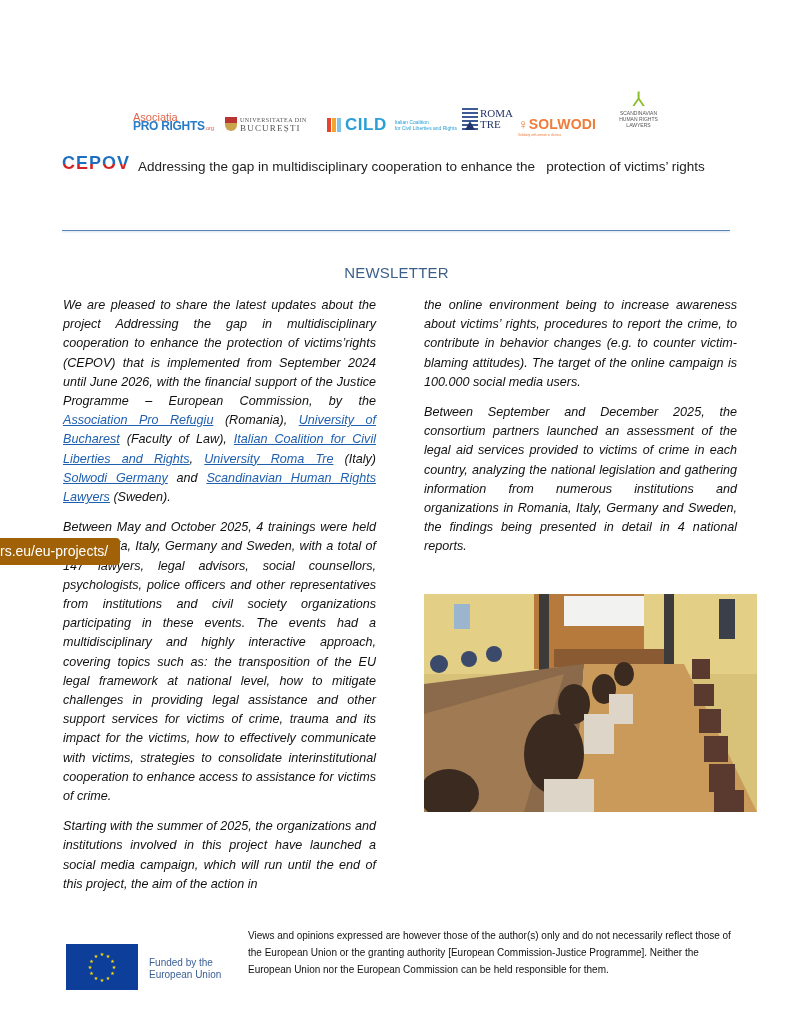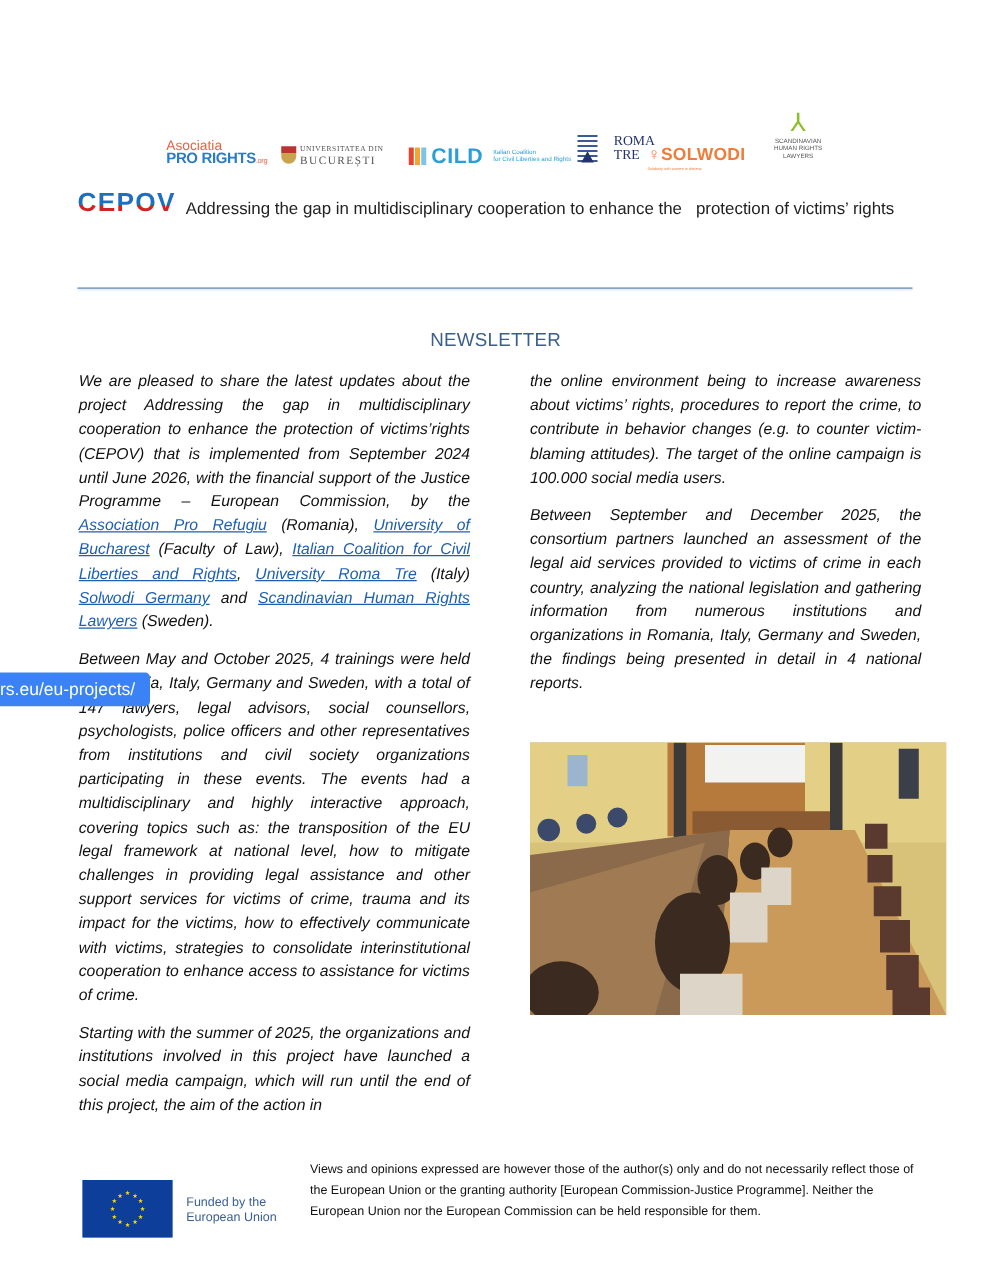--- a/index.html
+++ b/index.html
@@ -17,53 +17,53 @@
   .lg-unibuc { left:95px; top:28px; display:flex; align-items:center; gap:3px; }
   .crest { width:12px; height:14px; background:linear-gradient(#b33 0 40%, #c9a44c 40% 100%); border-radius:0 0 6px 6px; }
   .lg-unibuc .txt { line-height:8px; font-family:"Liberation Serif", serif; color:#555; }
   .lg-unibuc .t1 { font-size:6px; letter-spacing:0.5px; display:block; }
   .lg-unibuc .t2 { font-size:9px; letter-spacing:1.2px; display:block; }
   .lg-cild { left:186px; top:27px; display:flex; align-items:center; gap:4px;padding-left:11px; }
   .cild-bars { display:flex; gap:1px; }
   .cild-bars i { display:block; width:4px; height:14px; }
   .cild-word { font-size:17px; font-weight:bold; color:#2a9fd6; letter-spacing:0.5px; }
   .cild-sub { font-size:5px; line-height:6px; color:#2a9fd6; margin-left:4px; }
-  .lg-roma { left:332px; top:20px; display:flex; align-items:center; gap:13px; }
+  .lg-roma { left:332px; top:20px; display:flex; align-items:center; gap:2px; }
   .roma-icon { width:16px; height:22px; background:repeating-linear-gradient(#3c5a96 0 2px, #fff 2px 4px); position:relative; }
   .roma-icon::after { content:""; position:absolute; left:3px; bottom:0; border-left:5px solid transparent; border-right:5px solid transparent; border-bottom:9px solid #23346a; }
   .roma-txt { font-family:"Liberation Serif", serif; color:#23346a; line-height:11px; }
   .roma-txt span { display:block; font-size:11px; }
   .lg-solwodi { left:388px; top:27px; }
   .sol-word { font-size:14px; font-weight:bold; color:#f07c3a; letter-spacing:0.2px; }
   .sol-sub { font-size:3px; color:#f07c3a; display:block; }
   .lg-shrl { left:486px; top:0px; width:45px; text-align:center; }
   .shrl-mark { font-size:20px; color:#8bbf2a; line-height:22px; }
   .shrl-txt { font-size:5px; line-height:6px; color:#555; }
 
   
   .title-row { left:62px; top:150px; width:690px; display:flex; align-items:flex-end; gap:8px; }
-  .cepov { font-size:21px; font-weight:bold; letter-spacing:1px; line-height:26px;
+  .cepov { font-size:18px; font-weight:bold; letter-spacing:1px; line-height:26px;
            background:linear-gradient(180deg, #1f6fc1 0 55%, #d32222 55% 100%);
            -webkit-background-clip:text; background-clip:text; color:transparent; }
   .tagline { font-size:13.5px; color:#222; padding-bottom:2px; white-space:pre; }
 
   .rule { left:62px; top:230px; width:668px; height:0; border-top:1.5px solid #5b86b5; box-shadow:0 1px 2px rgba(91,134,181,0.35); }
 
   .newsletter-title { left:0; top:264px; width:793px; text-align:center; font-size:15px; color:#3b5f8a; letter-spacing:0.2px; }
 
   
   .col { font-size:12.6px; line-height:19.2px; text-align:justify; color:#111; }
   .col p { margin:0 0 11px 0;font-style:italic; }
   .col-left { left:63px; top:296px; width:313px; }
   .col-right { left:424px; top:296px; width:313px; }
   .col a { color:#1f5fb0; text-decoration:underline; }
 
   .photo { left:424px; top:594px; width:333px; height:218px; overflow:hidden; background:#caa66a; }
 
-  .tooltip { left:0; top:538px; height:27px; padding:0 12px 0 0; background:#3b82f6; color:#fff;
+  .tooltip { left:0; top:538px; height:27px; padding:0 12px 0 0; background:#a16207; color:#fff;
              font-size:14px; line-height:27px; border-radius:0 4px 4px 0; }
 
   
   .eu-flag { left:66px; top:944px; width:72px; height:46px; background:#0d3f9a; }
   .eu-flag svg { width:100%; height:100%; }
   .eu-text { left:149px; top:957px; font-size:10px; line-height:12px; color:#3a5f94; }
   .disclaimer { left:248px; top:927px; width:495px; text-align:left; font-size:10px; line-height:17px; color:#111; }
 </style>
 </head>
 <body>

